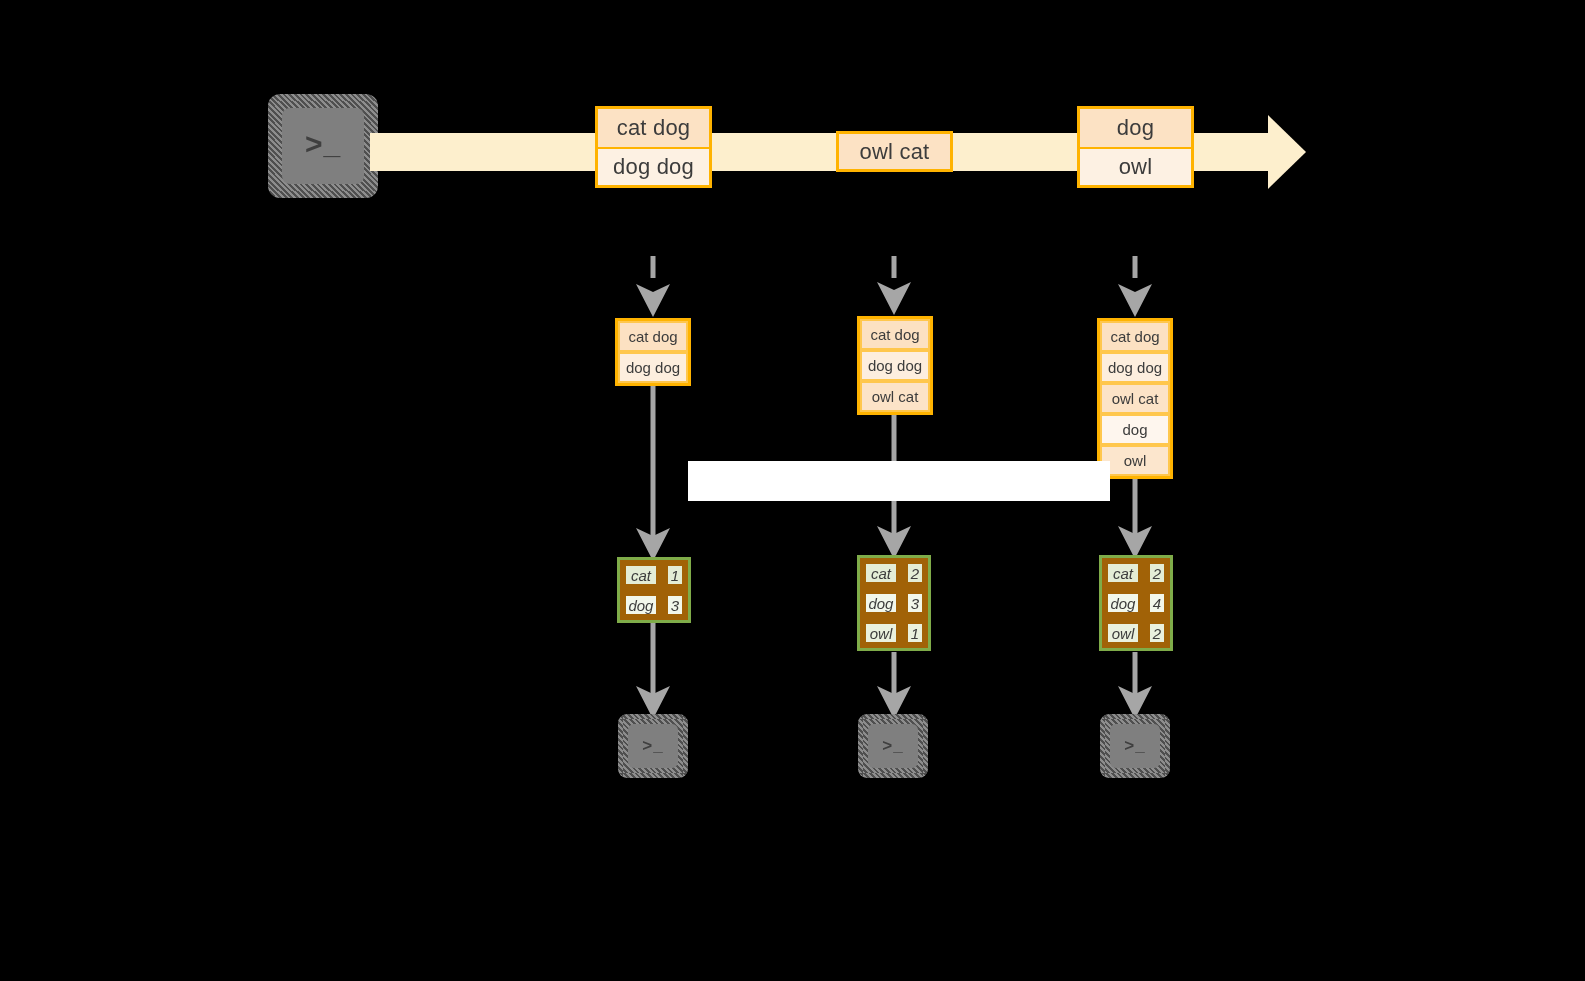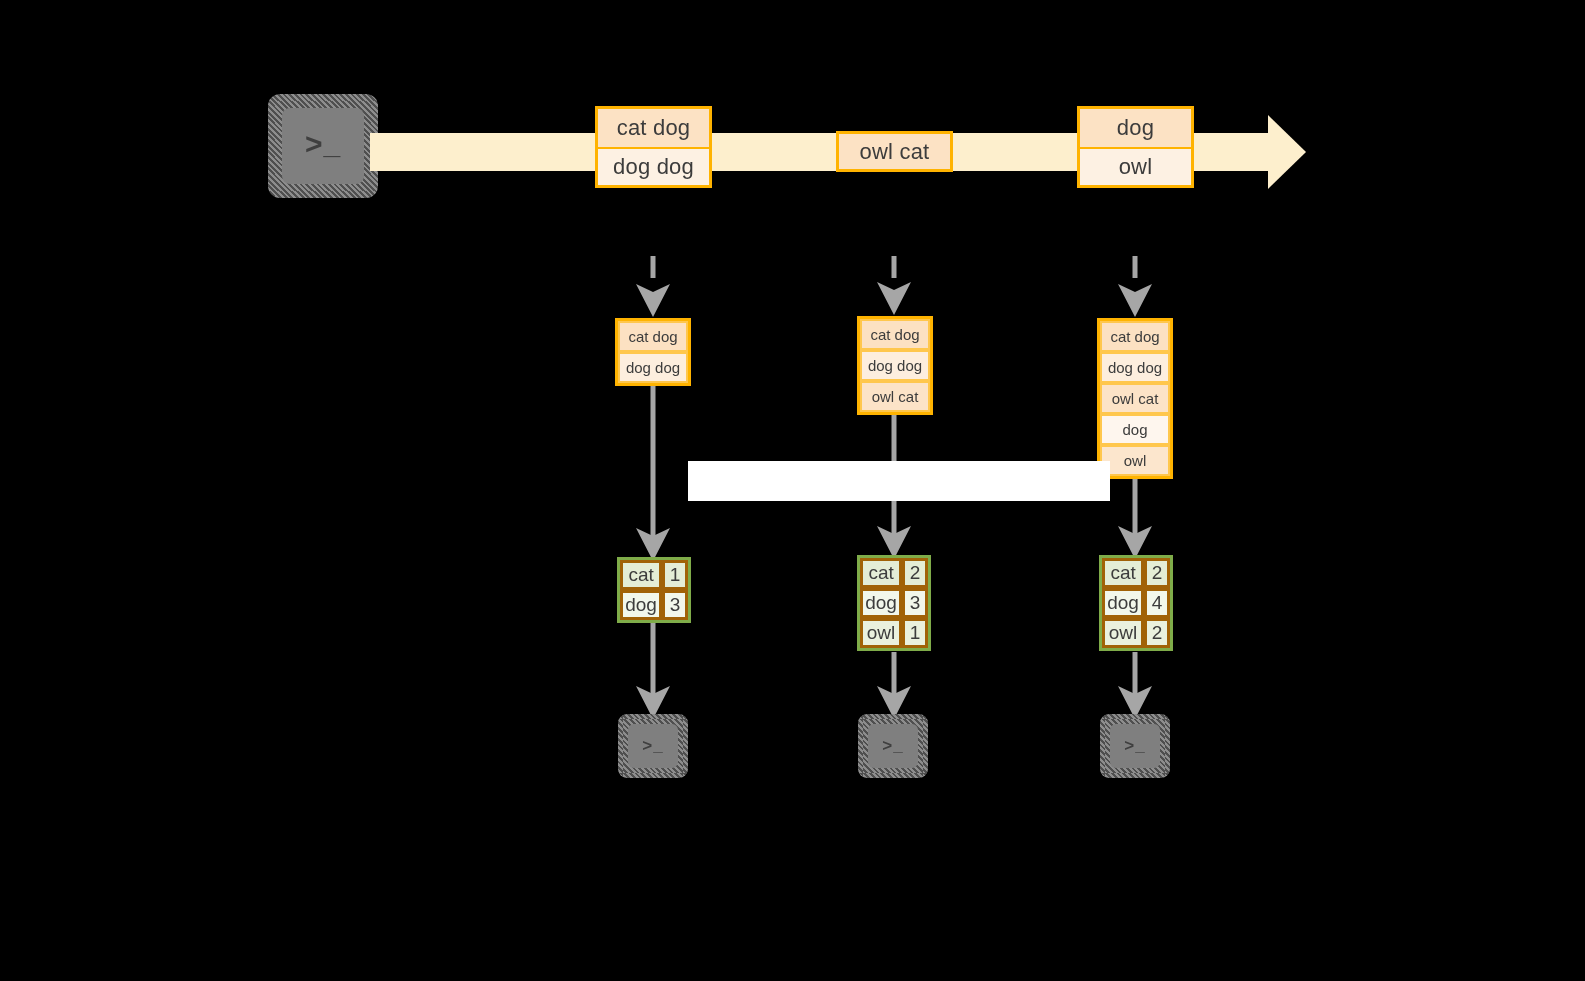--- a/index.html
+++ b/index.html
@@ -113,22 +113,23 @@
     position:absolute;
     border:3px solid #7FAC49;
     box-sizing:border-box;
     background:#7FAC49;
   }
   .gtable .grow{display:flex;}
   .gtable .gcell{
     box-sizing:border-box;
     height:30px;
     display:flex;align-items:center;justify-content:center;
-    font-size:19px;color:#3c3c3c;
-    border:3px solid #a16207;
+    font-size:15px;color:#3c3c3c;
+    border:6px solid #a16207;
+    font-style:italic;
   }
   .gtable .gcell.k{width:46px;}
   .gtable .gcell.v{width:28px;}
   .gtable .grow.r0 .gcell{background:#E4EDD6;}
   .gtable .grow.r1 .gcell{background:#F2F7EB;}
   .gtable .grow.r2 .gcell{background:#EAF1DE;}
 
   .gt-1{left:617px;top:557px;width:74px;}
   .gt-2{left:857px;top:555px;width:74px;}
   .gt-3{left:1099px;top:555px;width:74px;}

